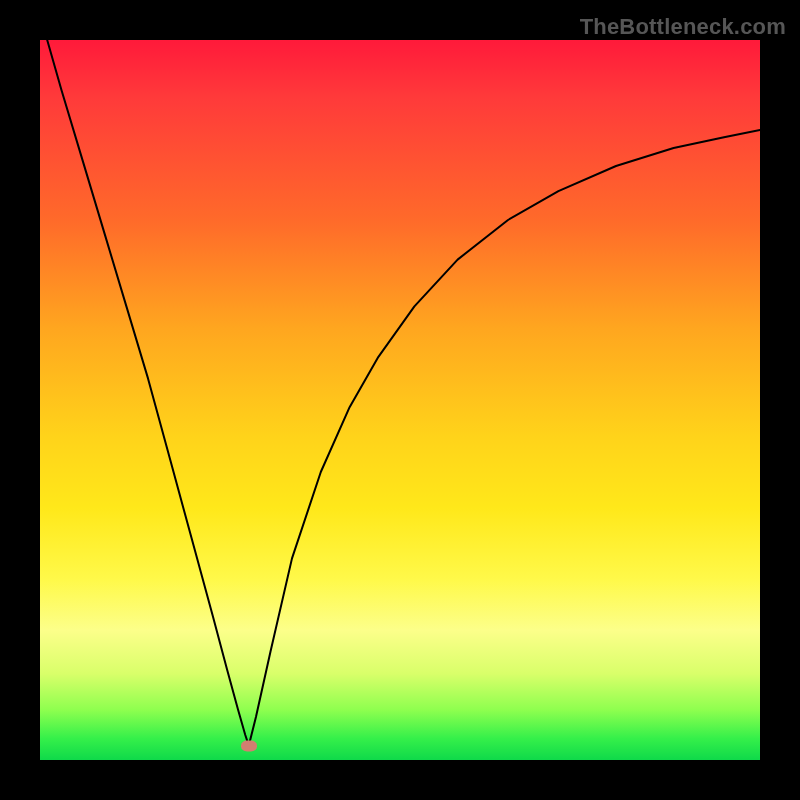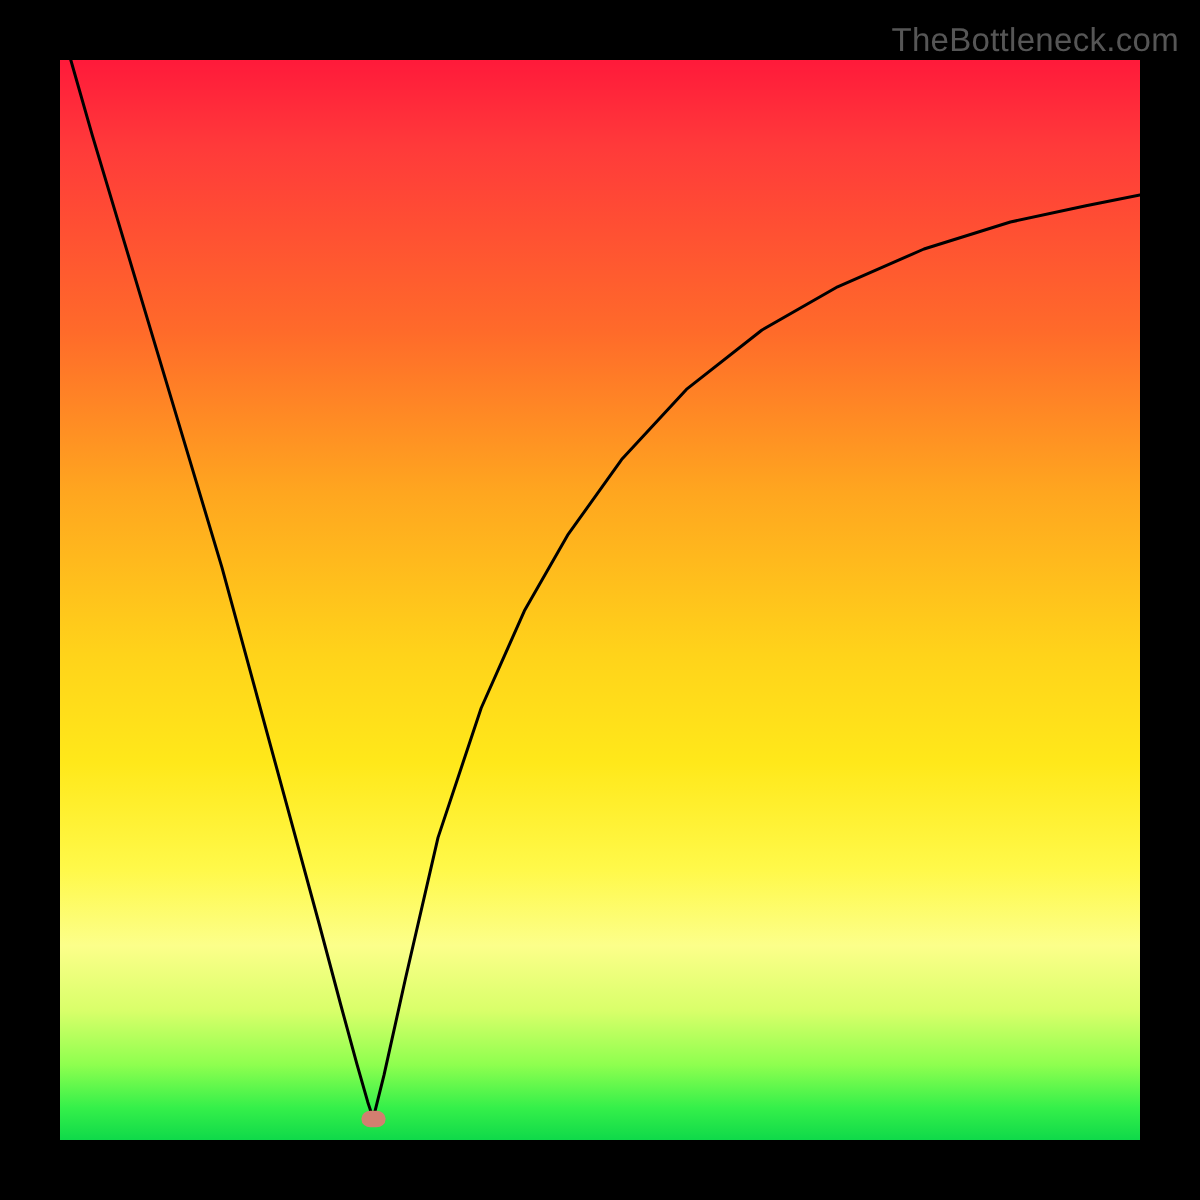--- a/index.html
+++ b/index.html
@@ -38,21 +38,21 @@
       #35f04a 97%,
       #0fd94a 100%
     );
   }
   .watermark {
     position: absolute;
     top: 14px;
     right: 14px;
     color: #565656;
     font-size: 22px;
-    font-weight: 400;
+    font-weight: 700;
     letter-spacing: 0.2px;
     z-index: 5;
     pointer-events: none;
   }
   svg.curve {
     position: absolute;
     left: 0;
     top: 0;
     width: 720px;
     height: 720px;

